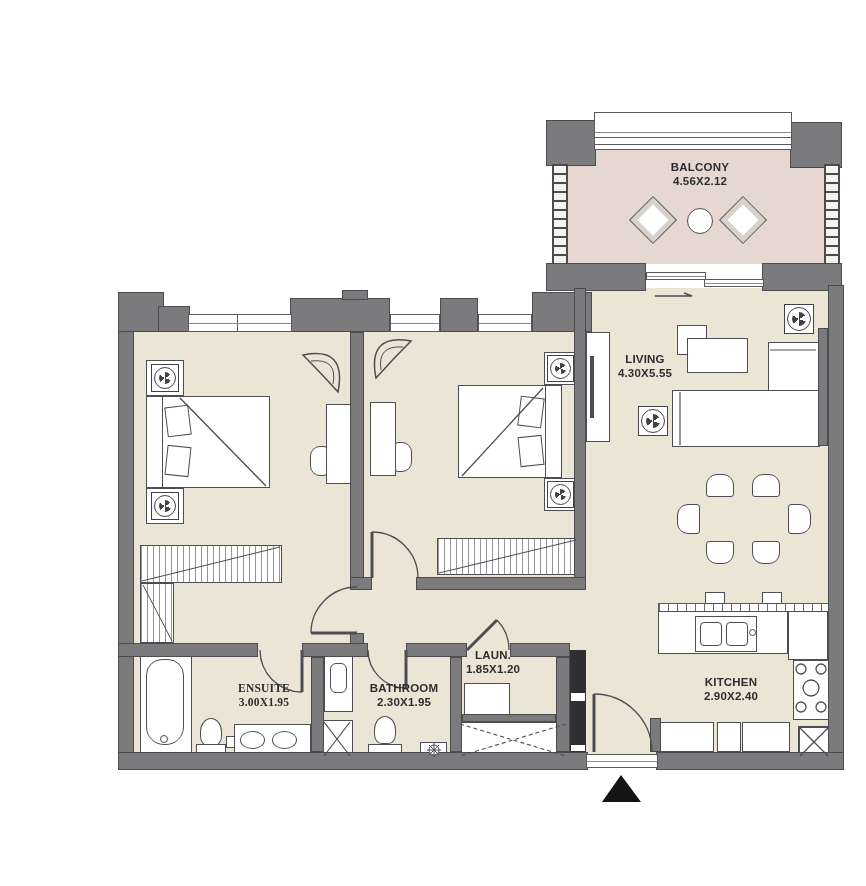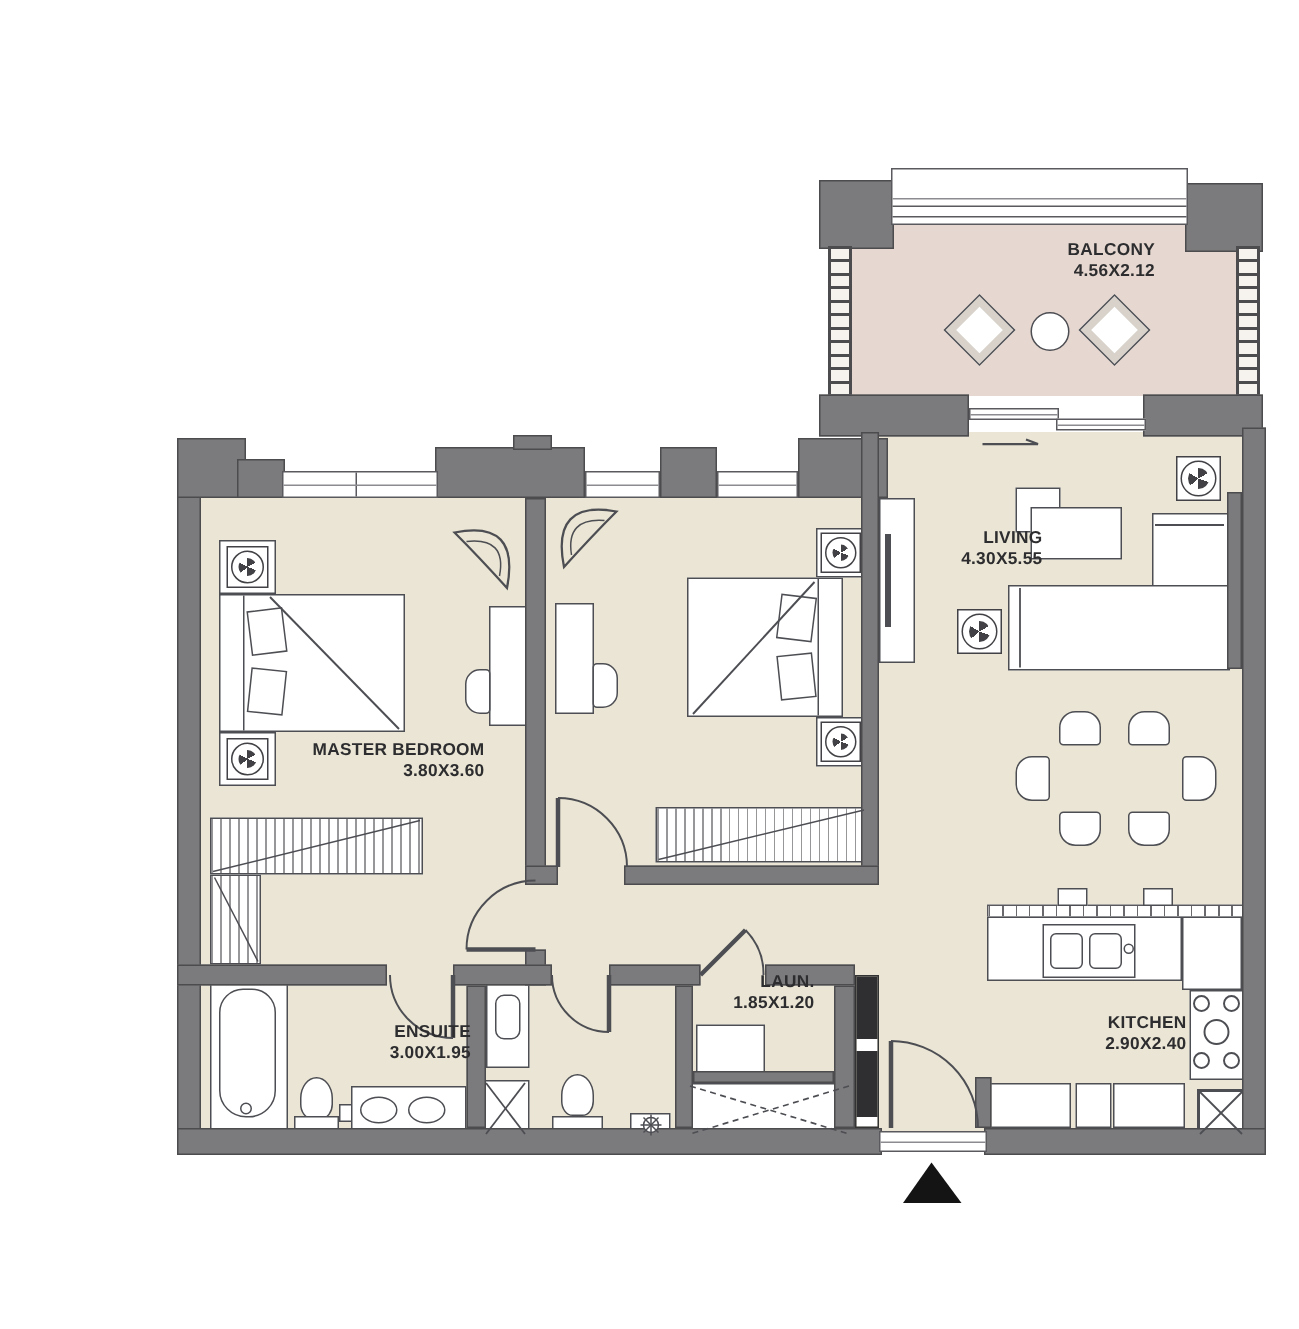--- a/index.html
+++ b/index.html
@@ -19,21 +19,21 @@
   .rail{position:absolute;z-index:4;background-color:#f6f3ef;border-left:2px solid #4c4c4f;border-right:2px solid #4c4c4f;
         background-image:repeating-linear-gradient(180deg,#4c4c4f 0 2px,transparent 2px 9px);box-sizing:border-box;}
   .glassline{position:absolute;left:0;right:0;height:1px;background:#5a5a5e;}
   .spk{position:absolute;background:#fff;border:1.5px solid #424246;box-sizing:border-box;z-index:5;}
   .spk::before{content:"";position:absolute;inset:2px;border:1.4px solid #424246;border-radius:50%;}
   .spk::after{content:"";position:absolute;inset:7px;border-radius:50%;
         background:conic-gradient(#424246 0 60deg,#fff 60deg 110deg,#424246 110deg 180deg,#fff 180deg 230deg,#424246 230deg 300deg,#fff 300deg 360deg);}
   .chair{position:absolute;background:#fff;border:1.4px solid var(--line);box-sizing:border-box;z-index:3;}
   .pillow{position:absolute;background:#fff;border:1.3px solid var(--line);box-sizing:border-box;z-index:4;}
   .lbl{position:absolute;color:var(--text);font-weight:bold;font-size:11.5px;line-height:13.5px;
-       text-align:right;letter-spacing:.2px;z-index:8;white-space:nowrap;}
+       text-align:center;letter-spacing:.2px;z-index:8;white-space:nowrap;}
   .svglayer{position:absolute;left:0;top:0;z-index:6;pointer-events:none;}
   .ln{stroke:var(--line);fill:none;}
   .tbllbl{display:flex;align-items:center;justify-content:center;width:100%;height:100%;
           font-weight:bold;font-size:12px;color:var(--text);letter-spacing:.3px;}
   .ticks{position:absolute;background-color:#fff;border:1px solid #5a5a5e;box-sizing:border-box;
          background-image:repeating-linear-gradient(90deg,#6a6a6e 0 1px,transparent 1px 9px);z-index:3;}
   .innersink{position:absolute;border:1.2px solid var(--line);box-sizing:border-box;background:#fff;}
 </style>
 </head>
 <body>
@@ -262,27 +262,27 @@
   </svg>
 
   <div class="lbl" style="left:630px;top:161px;width:140px;">
     <div>BALCONY</div>
     <div>4.56X2.12</div>
   </div>
   <div class="lbl" style="left:595px;top:353px;width:100px;">
     <div>LIVING</div>
     <div>4.30X5.55</div>
   </div>
-  <div class="lbl" style="left:183px;top:494px;width:140px;">
-    <div>MASTER BEDROOM</div>
-    <div>3.80X3.60</div>
-  </div>
-  <div class="lbl" style="left:194px;top:682px;width:120px;">
+  <div class="lbl" style="left:204px;top:682px;width:120px;font-family:Liberation Serif, serif;">
     <div>ENSUITE</div>
     <div>3.00X1.95</div>
+  </div>
+  <div class="lbl" style="left:344px;top:682px;width:120px;">
+    <div>BATHROOM</div>
+    <div>2.30X1.95</div>
   </div>
   <div class="lbl" style="left:443px;top:649px;width:100px;">
     <div>LAUN.</div>
     <div>1.85X1.20</div>
   </div>
   <div class="lbl" style="left:671px;top:676px;width:120px;">
     <div>KITCHEN</div>
     <div>2.90X2.40</div>
   </div>
 

